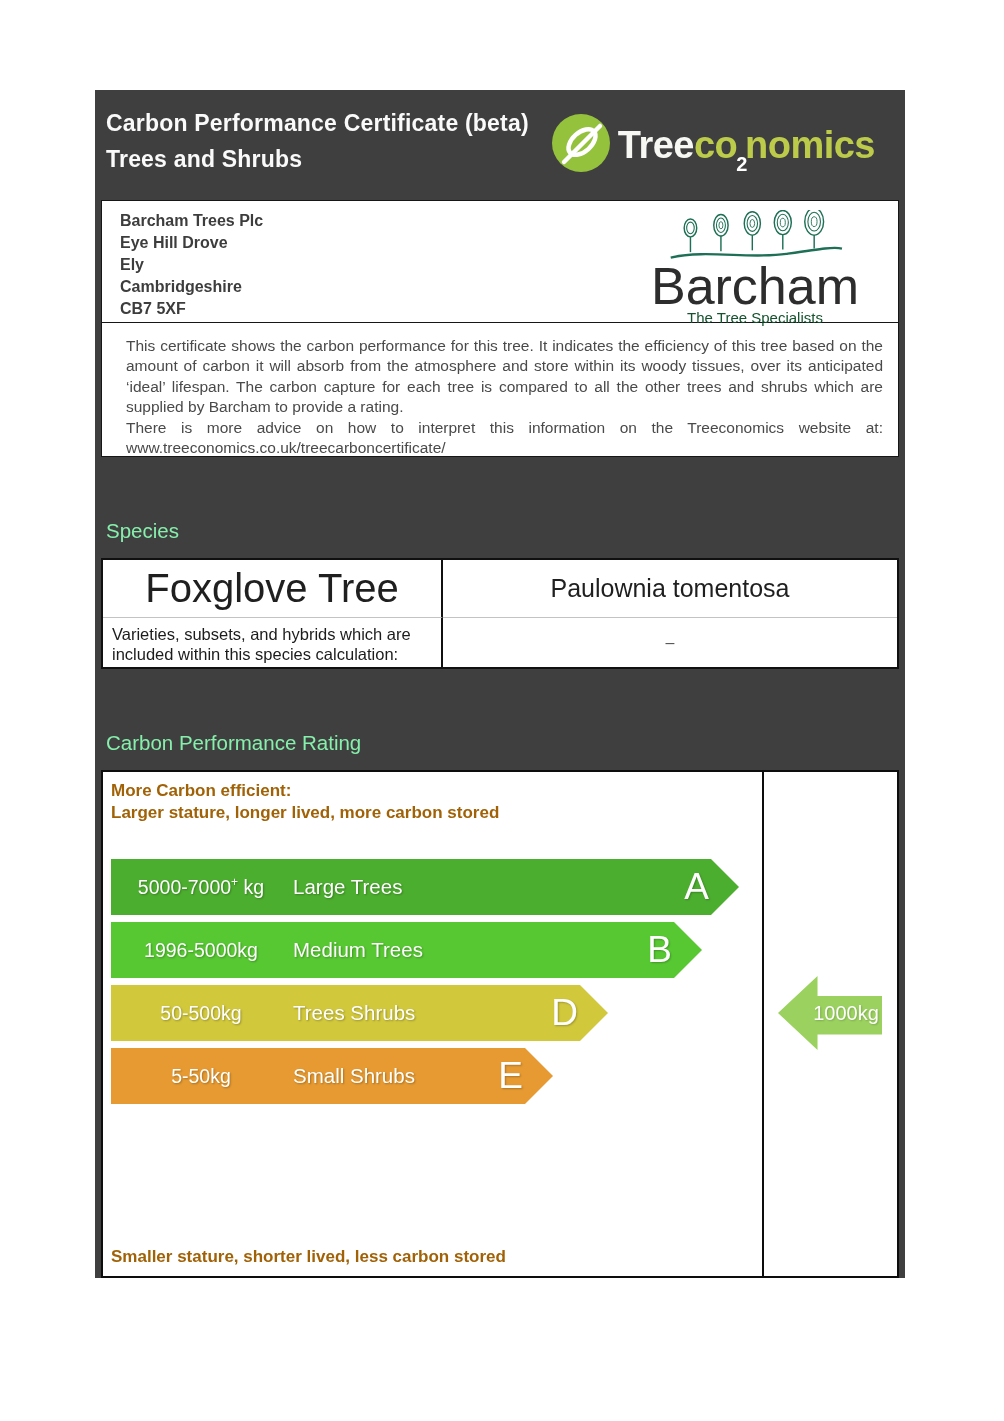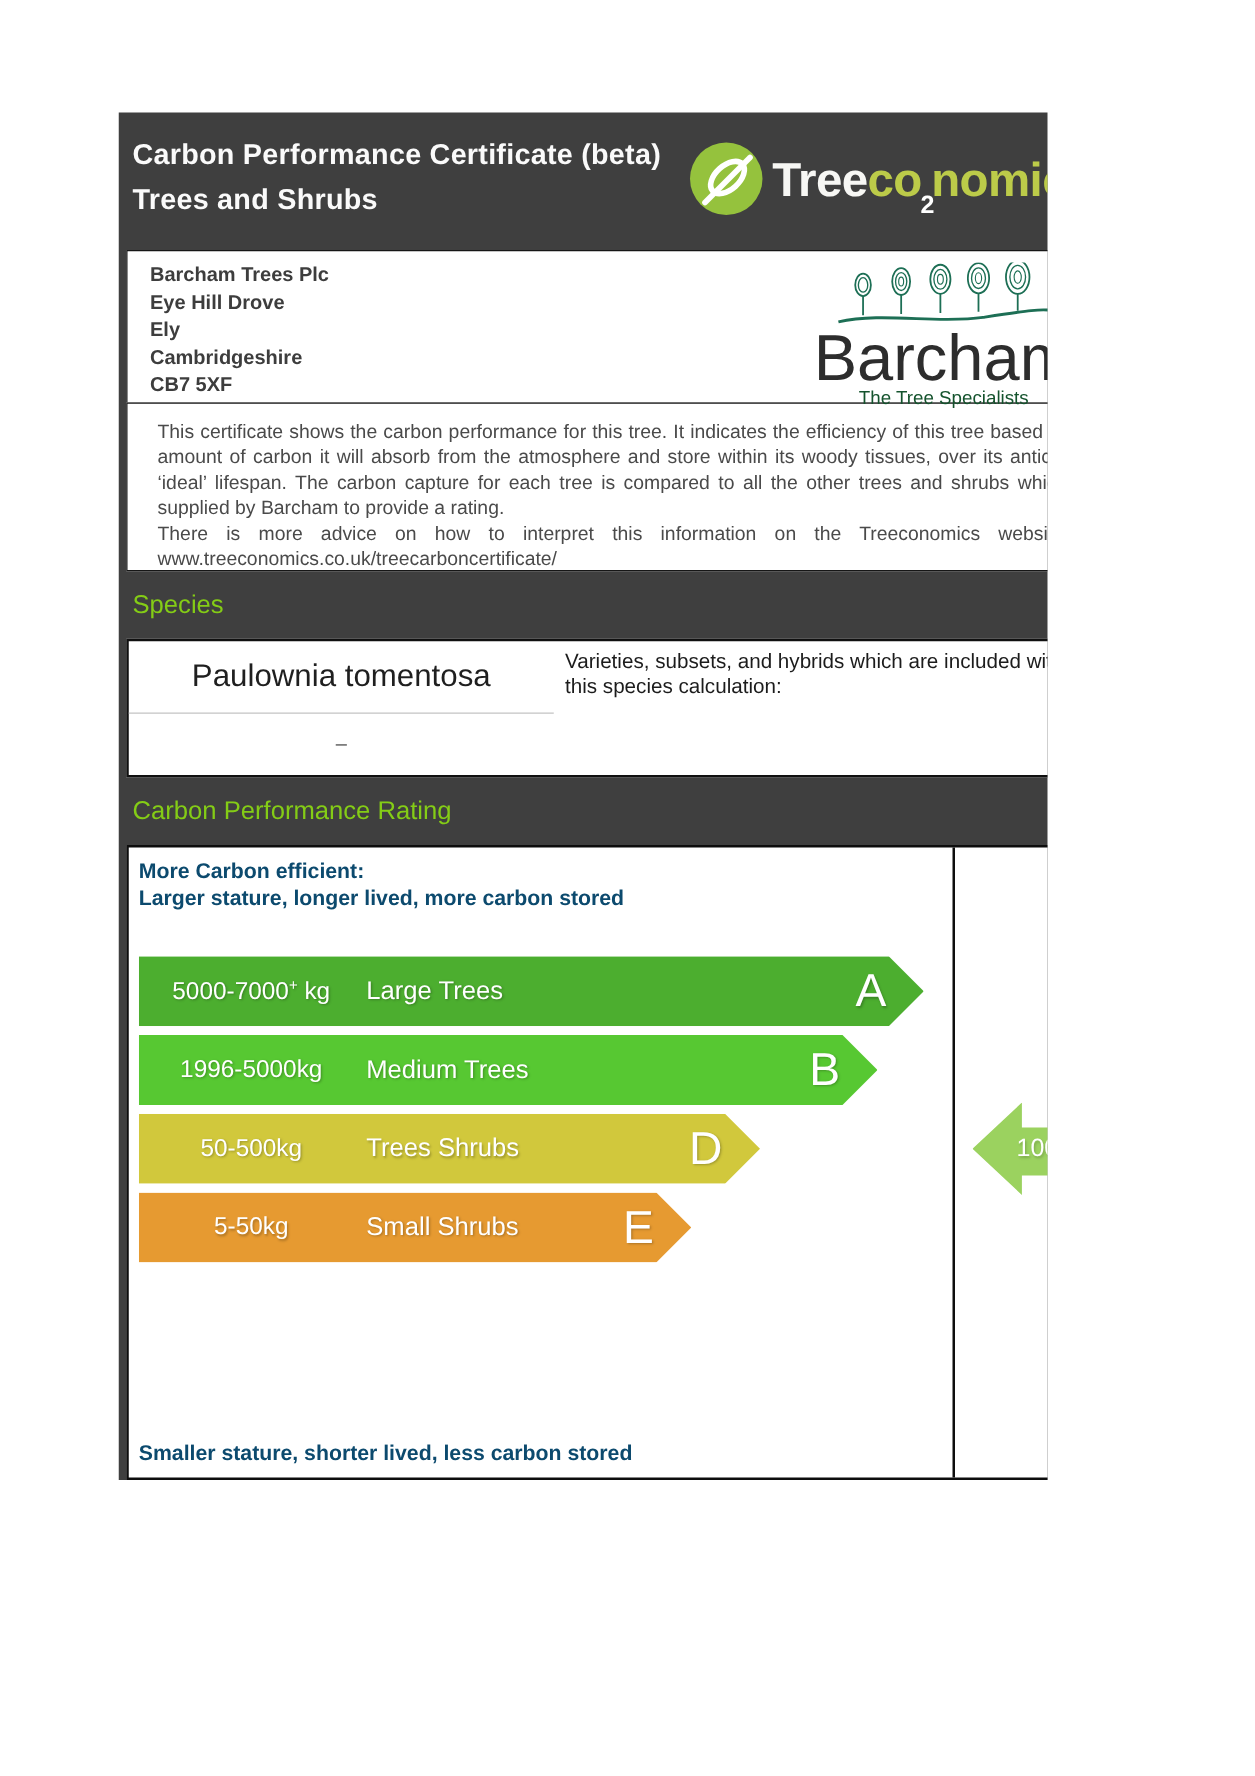--- a/index.html
+++ b/index.html
@@ -1,21 +1,21 @@
 <!DOCTYPE html>
 <html><head>
 <meta charset="utf-8">
 <style>
   * { box-sizing: border-box; margin: 0; padding: 0; }
   html, body { background: #ffffff; }
   body {
     font-family: "Liberation Sans", "DejaVu Sans", sans-serif;
     width: 1004px; height: 1421px; position: relative;
   }
-  .page { position: relative; width: 838px; height: 1421px; background: #fff; overflow: hidden; }
+  .page { position: relative; width: 1004px; height: 1421px; background: #fff; overflow: hidden; }
   .cert { position: absolute; left: 95px; top: 90px; width: 810px; background: #3f3f3f; }
 
   
   .cert-header { height: 110px; position: relative; padding: 15px 0 0 11px; }
   .cert-title { color: #fafafa; font-size: 23px; font-weight: 600; line-height: 36px; letter-spacing: 0.2px; }
   .treeconomics { position: absolute; top: 23px; right: 30px; display: flex; align-items: center; gap: 7px; }
   .logotype { font-size: 38px; font-weight: 600; letter-spacing: -0.5px; white-space: nowrap; }
   .lt-white { color: #f7f7f4; }
   .lt-green { color: #bccb49; }
   .lt-sub { color: #ffffff; font-size: 20px; position: relative; top: 13px; margin: 0 -2px 0 -1px; }
@@ -25,35 +25,35 @@
 
   .address-panel { height: 123px; display: flex; justify-content: space-between; padding: 9px 38px 0 18px; }
   .address { font-size: 16px; font-weight: bold; color: #3d3d3d; line-height: 22px; }
   .barcham { text-align: center; margin-top: 0px; width: 210px; }
   .barcham-name { font-size: 52px; color: #2d2d2d; line-height: 40px; font-weight: 400; }
   .barcham-tag { font-size: 15px; color: #14532d; margin-top: 3px; }
 
   .intro-panel { margin-top: -1px; height: 135px; padding: 13px 15px 0 24px; }
   .intro-panel p { font-size: 15.5px; line-height: 20.4px; color: #4a4a4a; text-align: justify; }
 
-  .band-label { height: 54px; display: flex; align-items: center; padding-left: 11px; color: #84cc16; font-size: 20.5px; }
+  .band-label { height: 54px; display: flex; align-items: center; padding-left: 11px; color: #86efac; font-size: 20.5px; margin-top: 47px; }
 
   
   .species-table { display: grid; grid-template-columns: 340px 1fr; grid-template-rows: 58px 49px; border-width: 2px; border-color: #101010; }
   .cell { display: flex; align-items: center; justify-content: center; color: #1f1f1f; }
   .cell-common { font-size: 40px; border-right: 2px solid #101010; border-bottom: 1px solid #c3c3c3; }
   .cell-latin  { font-size: 25px; border-bottom: 1px solid #c3c3c3; }
   .cell-varieties { display: block; font-size: 16.5px; line-height: 19.5px; padding: 7px 12px 0 9px; border-right: 2px solid #101010; color: #1c1c1c; }
   .cell-dash { color: #555; font-size: 16px; }
 
   
   .rating-panel { height: 508px; border-width: 2px; border-color: #0d0d0d; display: flex; }
   .rating-left { width: 661px; border-right: 2px solid #0d0d0d; position: relative; }
   .rating-right { flex: 1; position: relative; }
-  .more-text, .less-text { font-size: 17px; font-weight: bold; color: #0c4a6e; line-height: 21.5px; }
+  .more-text, .less-text { font-size: 17px; font-weight: bold; color: #a16207; line-height: 21.5px; }
   .more-text { padding: 8px 0 0 8px; }
   .less-text { position: absolute; left: 8px; bottom: 9px; }
   #bands { position: absolute; left: 8px; top: 87px; }
   .band { height: 56px; margin-bottom: 7px; position: relative; color: #fff;
           clip-path: polygon(0 0, calc(100% - 28px) 0, 100% 50%, calc(100% - 28px) 100%, 0 100%); }
   .band .range { position: absolute; left: 0; top: 50%; transform: translateY(-50%);
                  width: 180px; text-align: center; font-size: 19.5px; text-shadow: 1px 1px 2px rgba(0,0,0,0.28); white-space: nowrap; }
   .band .range sup { font-size: 12px; }
   .band .category { position: absolute; left: 182px; top: 50%; transform: translateY(-50%);
                     font-size: 20.5px; text-shadow: 1px 1px 2px rgba(0,0,0,0.28); white-space: nowrap; }
@@ -125,20 +125,21 @@
       </div>
     </div>
 
     <div class="panel intro-panel">
       <p>This certificate shows the carbon performance for this tree. It indicates the efficiency of this tree based on the amount of carbon it will absorb from the atmosphere and store within its woody tissues, over its anticipated ‘ideal’ lifespan. The carbon capture for each tree is compared to all the other trees and shrubs which are supplied by Barcham to provide a rating.</p>
       <p>There is more advice on how to interpret this information on the Treeconomics website at: www.treeconomics.co.uk/treecarboncertificate/</p>
     </div>
 
     <div class="band-label">Species</div>
     <div class="panel species-table">
+      <div class="cell cell-common">Foxglove Tree</div>
       <div class="cell cell-latin">Paulownia tomentosa</div>
       <div class="cell-varieties">Varieties, subsets, and hybrids which are included within this species calculation:</div>
       <div class="cell cell-dash">–</div>
     </div>
 
     <div class="band-label">Carbon Performance Rating</div>
     <div class="panel rating-panel">
       <div class="rating-left">
         <div class="more-text">
           <div>More Carbon efficient:</div>

